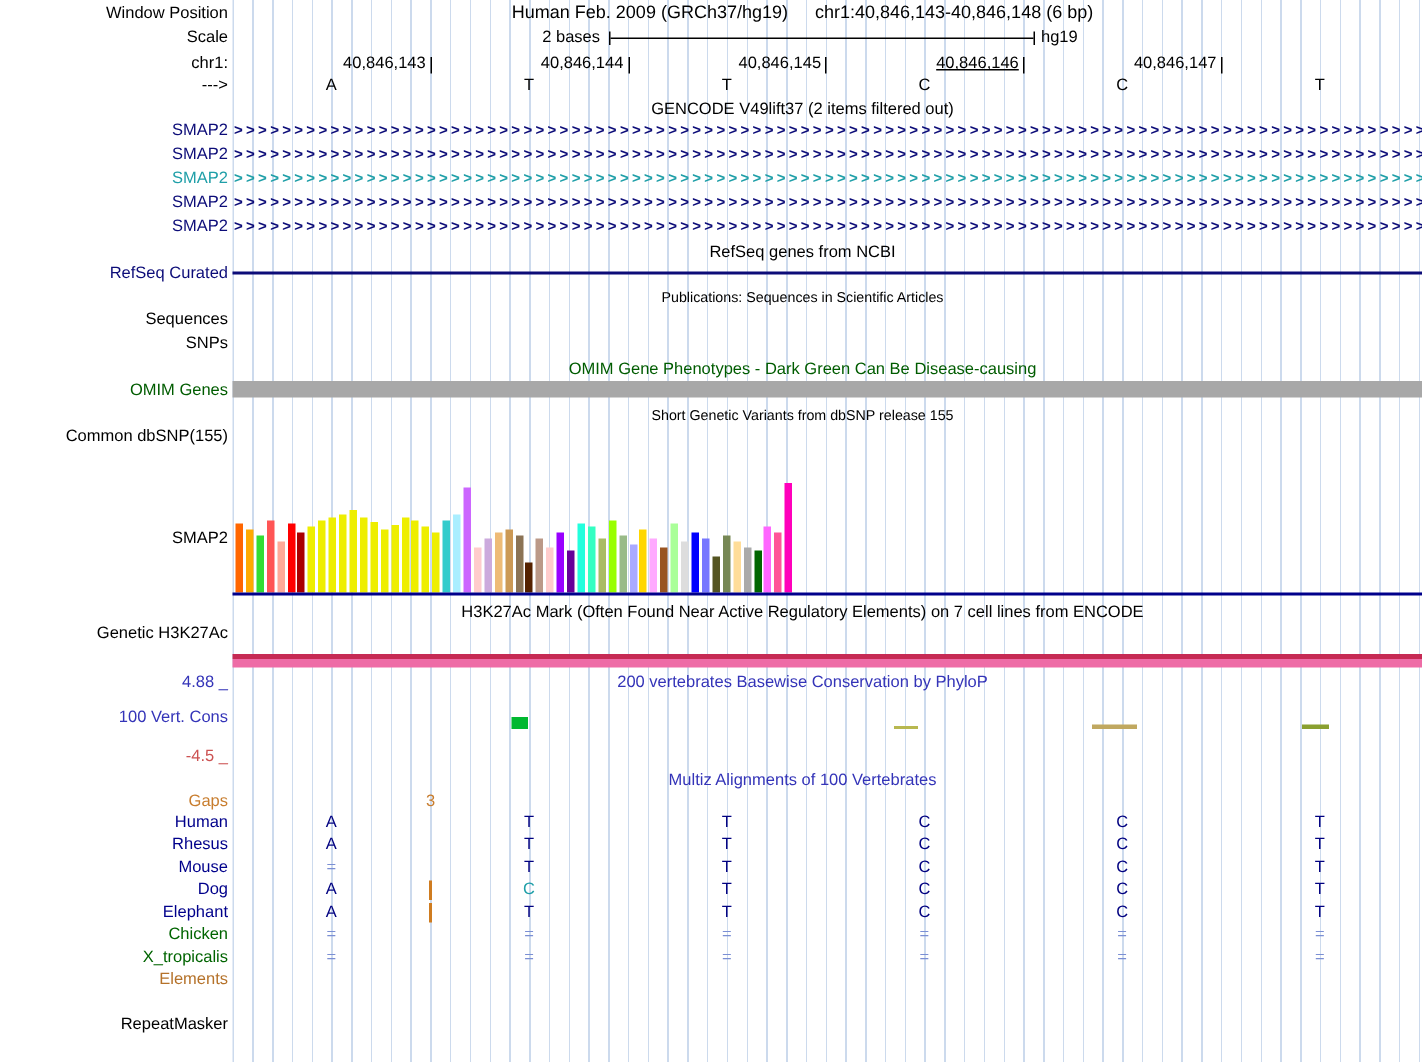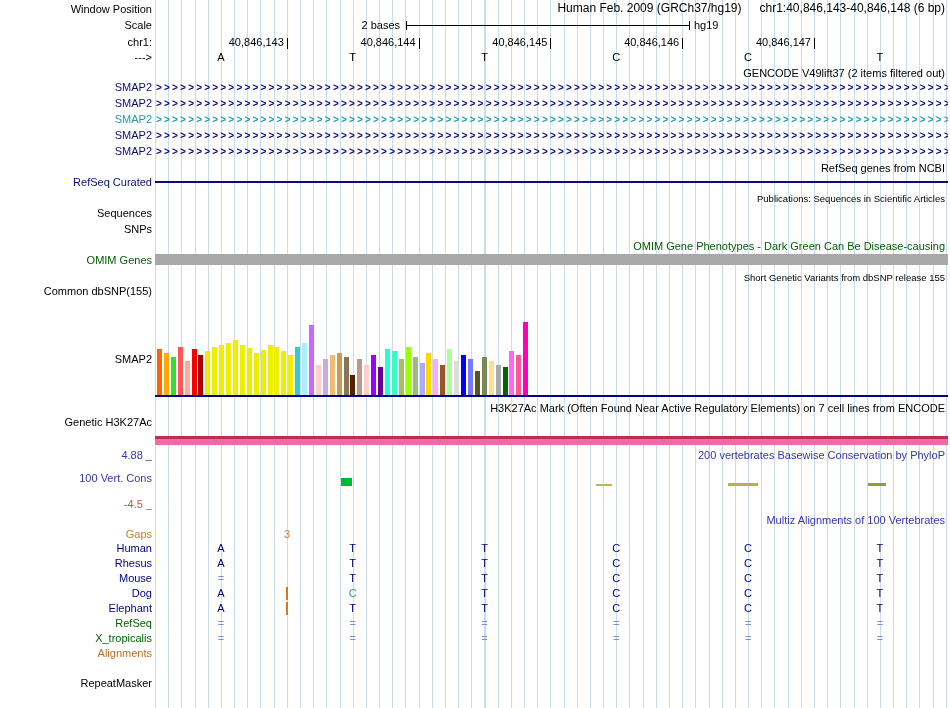--- a/index.html
+++ b/index.html
@@ -1,21 +1,21 @@
 <!DOCTYPE html>
 <html><head>
 <meta charset="utf-8">
 <style>
   html,body{margin:0;padding:0}
   body{width:950px;height:708px;background:#fff;font-family:"Liberation Sans",sans-serif}
   #app{position:relative;width:950px;height:708px;overflow:hidden;font-size:11px;color:#000;background:#fff}
   #guides{position:absolute;left:155px;top:0;width:793px;height:708px;
     background:repeating-linear-gradient(to right,#ccdaed 0 1px,transparent 1px 13.18px)}
   .lbl{position:absolute;left:0;width:152px;text-align:right;height:13px;line-height:13px;white-space:nowrap}
-  .ttl{position:absolute;left:155px;width:790px;text-align:right;height:13px;line-height:13px;white-space:nowrap}
+  .ttl{position:absolute;left:140px;width:790px;text-align:center;height:13px;line-height:13px;white-space:nowrap}
   .sm{font-size:9.5px}
   .hdr{font-size:12px}
   .hgap{display:inline-block;width:18px}
   .c-navy{color:#0c0c78}.c-green{color:#005c00}.c-blue{color:#3434b8}.c-red{color:#cc5252}.c-orange{color:#c87d2e}
   .scale-text{position:absolute;top:19px;left:155px;width:245px;text-align:right;height:13px;line-height:13px}
   .scalebar{position:absolute;top:21px;left:406px;width:282px;height:9px;border-left:1px solid #000;border-right:1px solid #000}
   .scalebar::after{content:"";position:absolute;left:0;right:0;top:4px;height:1px;background:#000}
   .genome-tag{position:absolute;top:19px;left:694px;height:13px;line-height:13px}
   #coords{position:absolute;top:36px;left:0;width:950px;height:13px}
   .coord-num{position:absolute;top:0;width:110px;text-align:right;height:13px;line-height:13px}
@@ -50,21 +50,21 @@
   <div class="genome-tag">hg19</div>
 
   <div class="lbl" style="top:36px">chr1:</div>
   <div id="coords">
       <div class="coord-num" style="left: 173.8px;">40,846,143</div>
       <div class="coord-tick" style="left: 287px;"></div>
       <div class="coord-num" style="left: 305.6px;">40,846,144</div>
       <div class="coord-tick" style="left: 419px;"></div>
       <div class="coord-num" style="left: 437.4px;">40,846,145</div>
       <div class="coord-tick" style="left: 550px;"></div>
-      <div class="coord-num" style="left: 569.2px;">40,846,146</div>
+      <div class="coord-num" style="left: 569.2px; text-decoration: underline;">40,846,146</div>
       <div class="coord-tick" style="left: 682px;"></div>
       <div class="coord-num" style="left: 701px;">40,846,147</div>
       <div class="coord-tick" style="left: 814px;"></div>
     </div>
 
   <div class="lbl" style="top:51px">---&gt;</div>
   <div id="bases">
       <div class="base" style="left: 208.9px;">A</div>
       <div class="base" style="left: 340.7px;">T</div>
       <div class="base" style="left: 472.5px;">T</div>
@@ -210,31 +210,31 @@
       <div class="acell" style="left: 867.9px; top: 587px; color: rgb(0, 0, 128);">T</div>
       <div class="ins" style="left: 286px; top: 587px;"></div>
       <div class="lbl" style="top: 602px; color: rgb(0, 0, 139); text-align: right;">Elephant</div>
       <div class="acell" style="left: 208.9px; top: 602px; color: rgb(0, 0, 128);">A</div>
       <div class="acell" style="left: 340.7px; top: 602px; color: rgb(0, 0, 128);">T</div>
       <div class="acell" style="left: 472.5px; top: 602px; color: rgb(0, 0, 128);">T</div>
       <div class="acell" style="left: 604.3px; top: 602px; color: rgb(0, 0, 128);">C</div>
       <div class="acell" style="left: 736.1px; top: 602px; color: rgb(0, 0, 128);">C</div>
       <div class="acell" style="left: 867.9px; top: 602px; color: rgb(0, 0, 128);">T</div>
       <div class="ins" style="left: 286px; top: 602px;"></div>
-      <div class="lbl" style="top: 617px; color: rgb(0, 100, 0);">RefSeq</div>
+      <div class="lbl" style="top: 617px; color: rgb(0, 100, 0);">Chicken</div>
       <div class="acell" style="left: 208.9px; top: 617px; color: rgb(123, 143, 212);">=</div>
       <div class="acell" style="left: 340.7px; top: 617px; color: rgb(123, 143, 212);">=</div>
       <div class="acell" style="left: 472.5px; top: 617px; color: rgb(123, 143, 212);">=</div>
       <div class="acell" style="left: 604.3px; top: 617px; color: rgb(123, 143, 212);">=</div>
       <div class="acell" style="left: 736.1px; top: 617px; color: rgb(123, 143, 212);">=</div>
       <div class="acell" style="left: 867.9px; top: 617px; color: rgb(123, 143, 212);">=</div>
       <div class="lbl" style="top: 632px; color: rgb(0, 100, 0);">X_tropicalis</div>
       <div class="acell" style="left: 208.9px; top: 632px; color: rgb(123, 143, 212);">=</div>
       <div class="acell" style="left: 340.7px; top: 632px; color: rgb(123, 143, 212);">=</div>
       <div class="acell" style="left: 472.5px; top: 632px; color: rgb(123, 143, 212);">=</div>
       <div class="acell" style="left: 604.3px; top: 632px; color: rgb(123, 143, 212);">=</div>
       <div class="acell" style="left: 736.1px; top: 632px; color: rgb(123, 143, 212);">=</div>
       <div class="acell" style="left: 867.9px; top: 632px; color: rgb(123, 143, 212);">=</div>
-      <div class="lbl" style="top: 647px; color: rgb(181, 114, 42);">Alignments</div>
+      <div class="lbl" style="top: 647px; color: rgb(181, 114, 42);">Elements</div>
     </div>
 
   <div class="lbl" style="top:677px">RepeatMasker</div>
 </div>
 
 </body></html>

